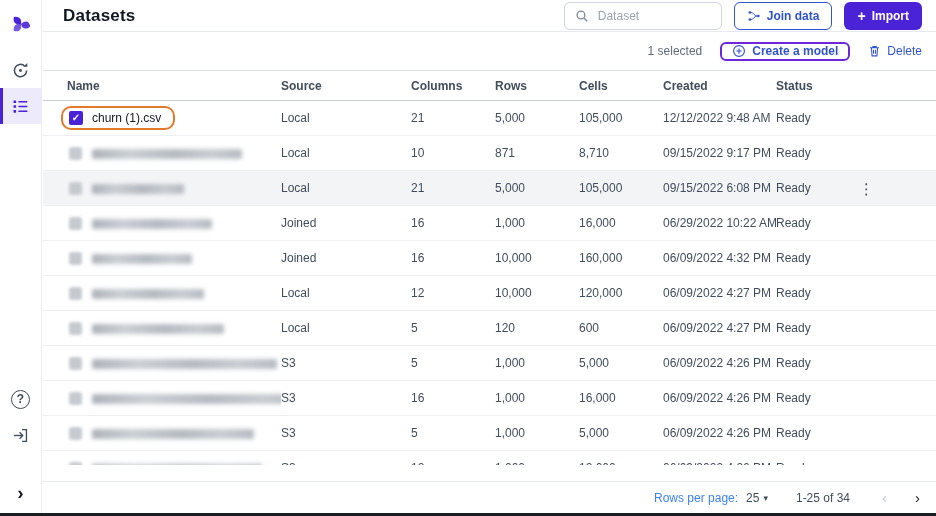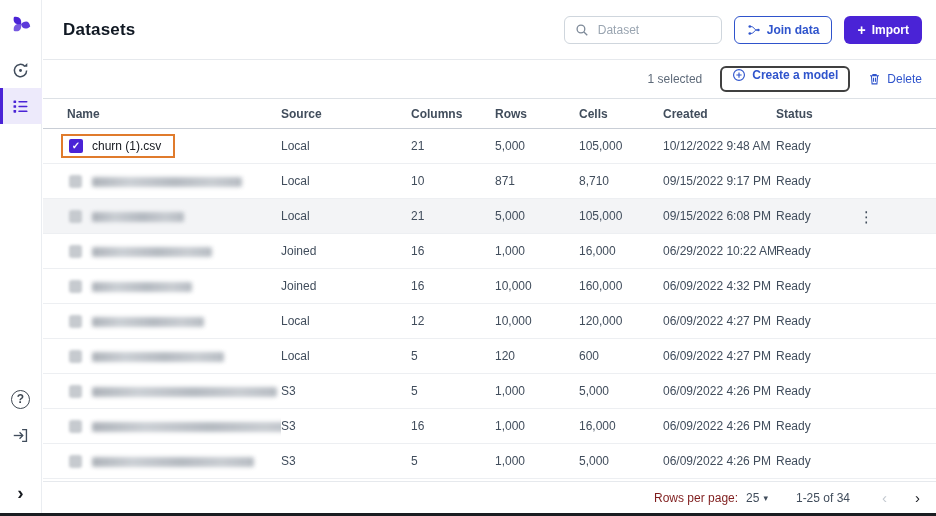--- a/index.html
+++ b/index.html
@@ -28,21 +28,21 @@
     display:flex; align-items:center; justify-content:center;
     font-size:12px; font-weight:bold; color:#3f4852;
   }
   .side-icon.logout { margin-bottom:24px; }
   .expand-chev { font-size:19px; font-weight:bold; color:#16191f; margin-bottom:4px; }
 
   
   .main { margin-left:43px; height:513px; display:flex; flex-direction:column; }
 
   .top-header {
-    height:60px; flex:none; display:flex; align-items:center;
+    height:32px; flex:none; display:flex; align-items:center;
     padding:0 14px 0 20px; border-bottom:1px solid #e6e9ed;
   }
   .page-title { font-size:17px; font-weight:bold; letter-spacing:.2px; color:#101823; }
   .header-right { margin-left:auto; display:flex; align-items:center; gap:12px; }
 
   .search-box {
     width:158px; height:28px; border:1px solid #cfd6dd; border-radius:6px;
     display:flex; align-items:center; padding:0 10px; gap:7px; background:#fff;
   }
   .search-box input {
@@ -59,22 +59,22 @@
   .btn-primary { background:#4a23d6; color:#fff; border:none; padding:0 13px; }
   .btn-primary .plus { font-size:14px; line-height:1; }
 
   
   .selection-bar {
     height:38px; flex:none; display:flex; align-items:center; justify-content:flex-end;
     gap:18px; padding-right:14px;
   }
   .selected-text { font-size:12px; color:#5f6b7a; }
   .btn-create {
-    border:2px solid #404040; border-radius:6px; color:#2f54cc; background:#fff;
-    height:26px; padding:0 10px; display:flex; gap:6px;
+    border:2px solid #6d28d9; border-radius:6px; color:#2f54cc; background:#fff;
+    height:19px; padding:0 10px; display:flex; align-items:center; gap:6px;
     font-size:12px; font-weight:bold; cursor:pointer; font-family:inherit;
   }
   .btn-delete {
     display:flex; align-items:center; gap:6px; color:#2f54cc;
     font-size:12px; font-weight:normal; background:none; border:none; cursor:pointer;
     font-family:inherit; padding:0;
   }
 
   
   .table-wrap { height:395px; overflow:hidden; flex:none; }
@@ -87,21 +87,21 @@
   tbody td {
     font-size:12px; color:#414d5c; height:35px; padding:0;
     border-bottom:1px solid #edeff2; white-space:nowrap; overflow:hidden;
   }
   tbody tr { cursor:pointer; background:#fff; }
   tbody tr.hover { background:#f3f4f6; }
   .name-cell { padding-left:18px; }
   .name-wrap { display:inline-flex; align-items:center; gap:10px; vertical-align:middle; }
   .name-wrap.plain { margin-left:8px; }
   .focus-ring {
-    border:2px solid #e07b2c; border-radius:0; padding:3px 12px 3px 6px;
+    border:2px solid #e07b2c; border-radius:10px; padding:3px 12px 3px 6px;
     display:inline-flex; align-items:center; gap:9px;
   }
   .checkbox {
     width:14px; height:14px; border-radius:2px; background:#4a23d6;
     display:flex; align-items:center; justify-content:center; flex:none;
   }
   .checkbox::after { content:"✓"; color:#fff; font-size:10px; font-weight:bold; line-height:1; }
   .name-text { font-size:12px; color:#16191f; }
   .blur-box { width:13px; height:13px; background:#c6cacf; border-radius:3px; filter:blur(1.5px); flex:none; }
   .blur-bar {
@@ -111,21 +111,21 @@
   .status-wrap { display:flex; align-items:center; }
   .kebab { margin-left:48px; font-size:15px; color:#414d5c; line-height:1; cursor:pointer; }
 
   
   .footer {
     position:absolute; left:43px; right:0; bottom:3px; height:32px;
     border-top:1px solid #e6e9ed; background:#fff; z-index:4;
     display:flex; align-items:center; justify-content:flex-end;
     padding-right:16px; font-size:12px; color:#414d5c;
   }
-  .rpp-label { color:#7f1d1d; margin-right:8px; }
+  .rpp-label { color:#3b82f6; margin-right:8px; }
   .rpp-value { display:flex; align-items:center; gap:4px; cursor:pointer; margin-right:28px; font-size:12px; }
   .caret { font-size:9px; color:#414d5c; }
   .range { margin-right:32px; }
   .pg-prev { color:#c3c9d0; font-size:15px; margin-right:28px; cursor:default; }
   .pg-next { color:#16191f; font-size:15px; cursor:pointer; }
 
   .bottom-bar { position:absolute; left:0; right:0; bottom:0; height:3px; background:#1a1d21; z-index:10; }
 
   svg { display:block; }
 </style>
@@ -257,21 +257,21 @@
       <tbody>
           <tr>
             <td class="name-cell"><span class="name-wrap focus-ring">
                 <span class="checkbox"></span>
                 <span class="name-text">churn (1).csv</span>
               </span></td>
             <td>Local</td>
             <td>21</td>
             <td>5,000</td>
             <td>105,000</td>
-            <td>10/12/2022 9:48 AM</td>
+            <td>12/12/2022 9:48 AM</td>
             <td>
               <span class="status-wrap">
                 <span>Ready</span>
               </span>
             </td>
           </tr>
           <tr>
             <td class="name-cell"><span class="name-wrap plain">
                 <span class="blur-box"></span>
                 <span class="blur-bar" style="width: 150px;"></span>

